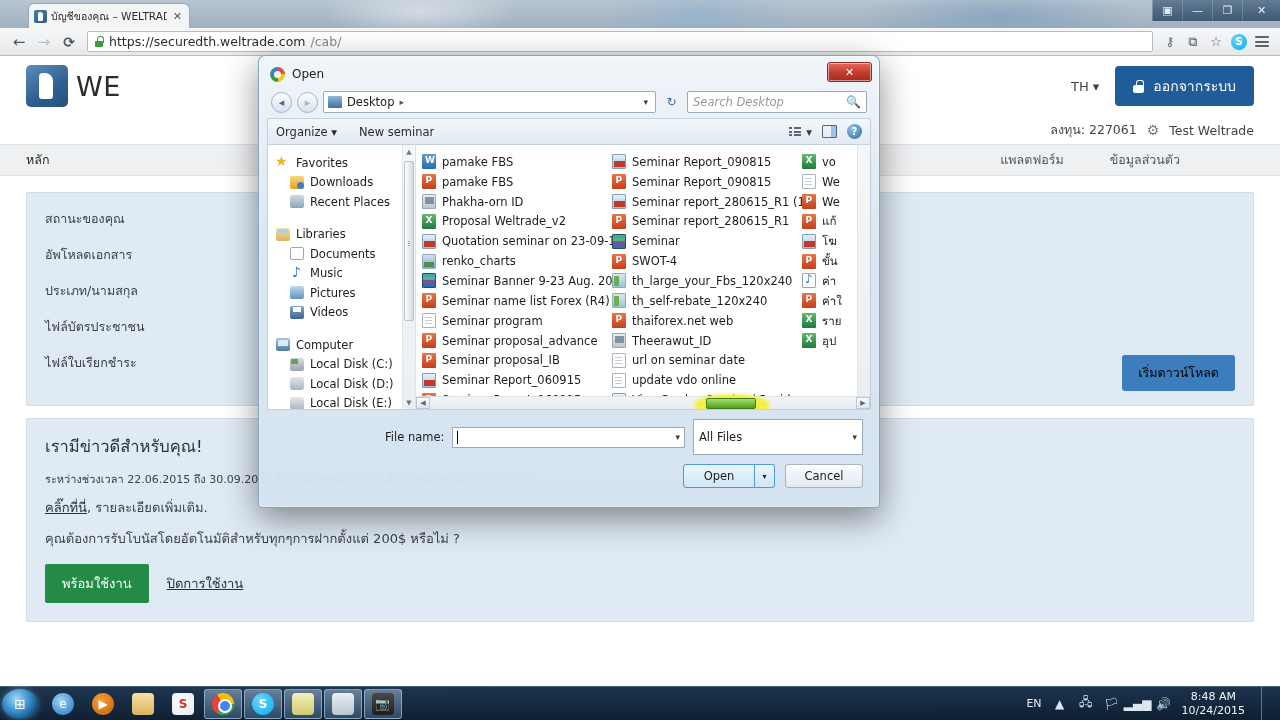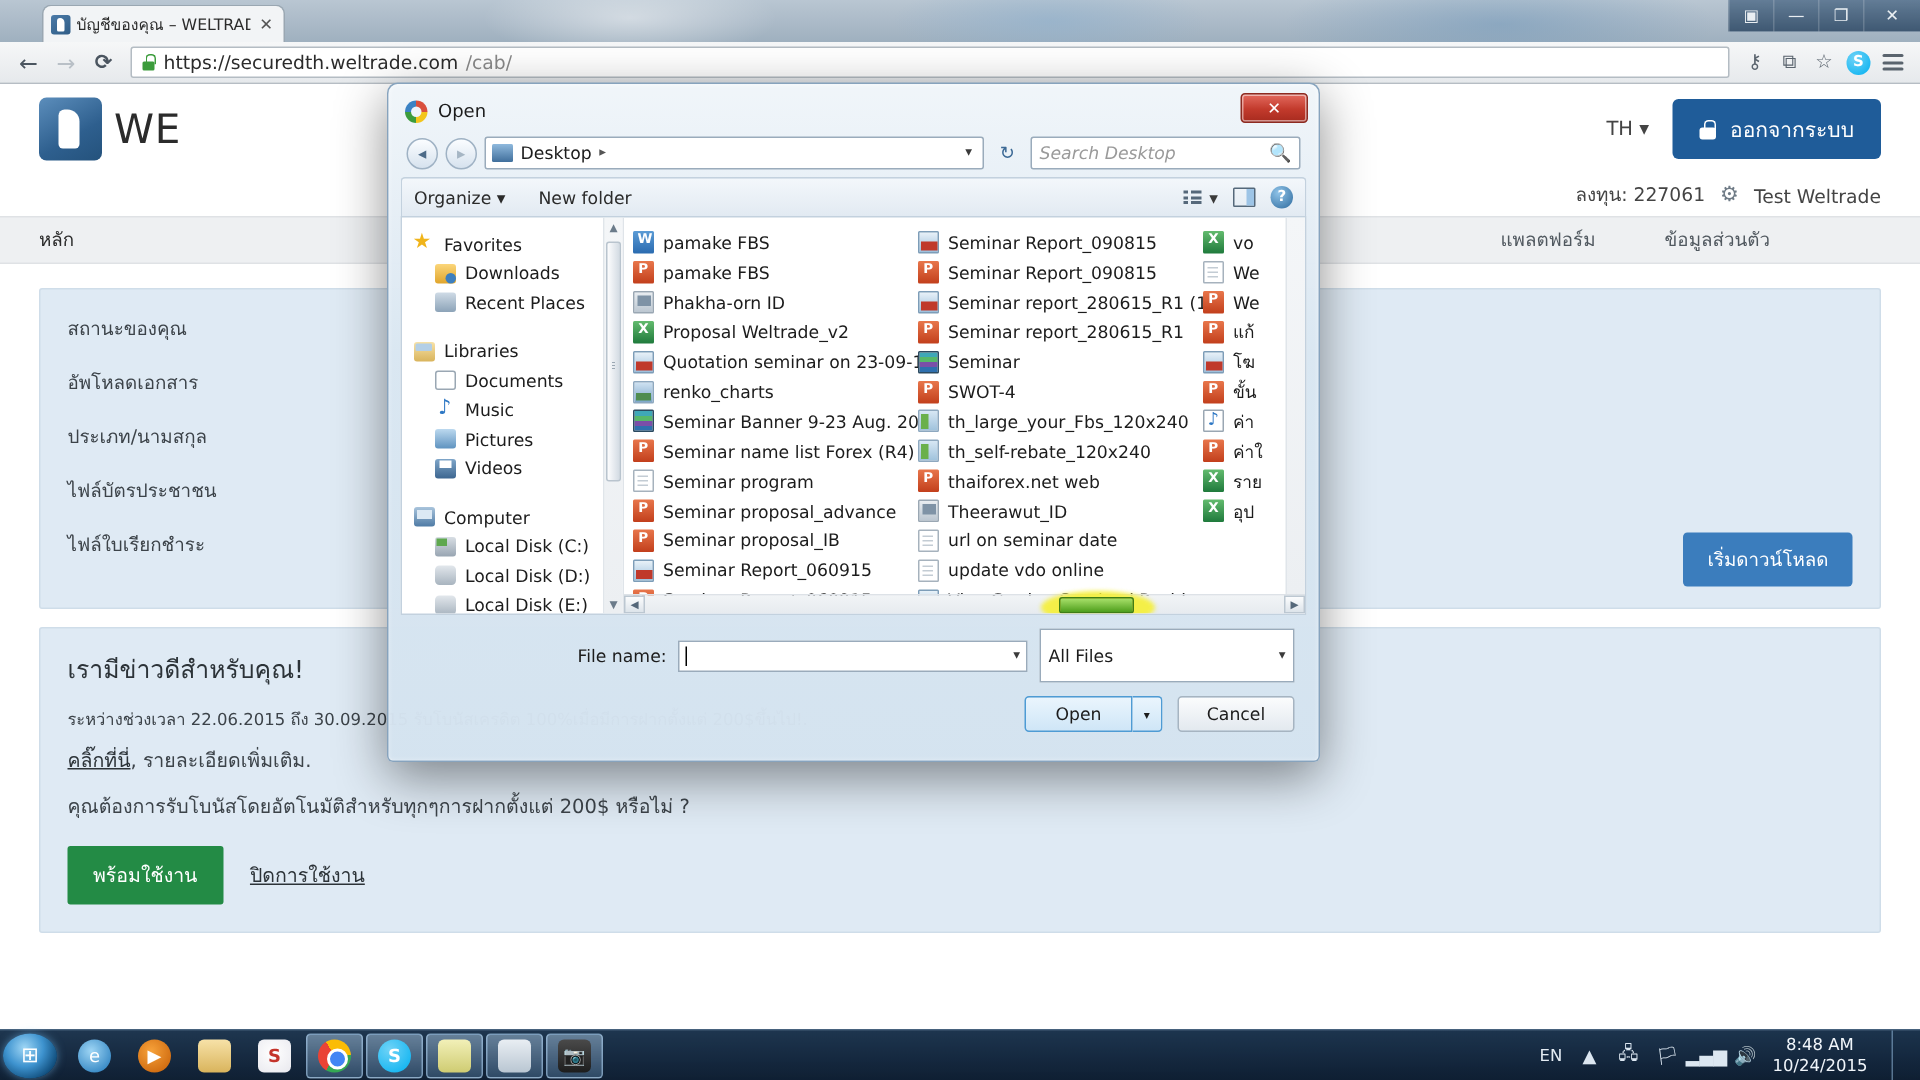--- a/index.html
+++ b/index.html
@@ -136,21 +136,21 @@
 
   .content{ padding:16px 26px 0; position:relative; }
   .panel{
     background:#dfeaf4; border:1px solid #cfdde9; border-radius:2px;
     padding:16px 18px; min-height:195px; position:relative;
     font-size:12.5px; color:#3c4349;
   }
   .frow{ margin-bottom:16px; }
   .dl-btn{
     position:absolute; right:18px; bottom:14px;
-    background:#3b7dbd; color:#ffffff; border-radius:3px; padding:8px 16px; font-size:12.5px;
+    background:#3b7dbd; color:#000000; border-radius:3px; padding:8px 16px; font-size:12.5px;
   }
 
   .news{
     margin-top:12px; background:#dfeaf4; border:1px solid #cfdde9;
     padding:14px 18px 18px; border-radius:2px;
   }
   .news h2{ font-size:16.5px; font-weight:400; color:#2c3338; margin-bottom:13px;}
   .news p{ font-size:11px; color:#3c4349; margin-bottom:12px; line-height:1.4;}
   .news p.big{ font-size:13px; }
   .news a{ color:#2c3338; text-decoration:underline; }
@@ -498,21 +498,21 @@
     </span>
     <span class="refresh-sq">↻</span>
     <span class="searchbox">
       <span>Search Desktop</span>
       <span class="mag">🔍</span>
     </span>
   </div>
 
   <div class="dlg-toolbar">
     <span>Organize ▾</span>
-    <span>New folder</span>
+    <span>New seminar</span>
     <span class="tb-right">
       <span class="viewsel">
         <span class="viewglyph">
             <i></i>
             <i></i>
             <i></i>
             <i></i>
             <i></i>
             <i></i>
           </span>

